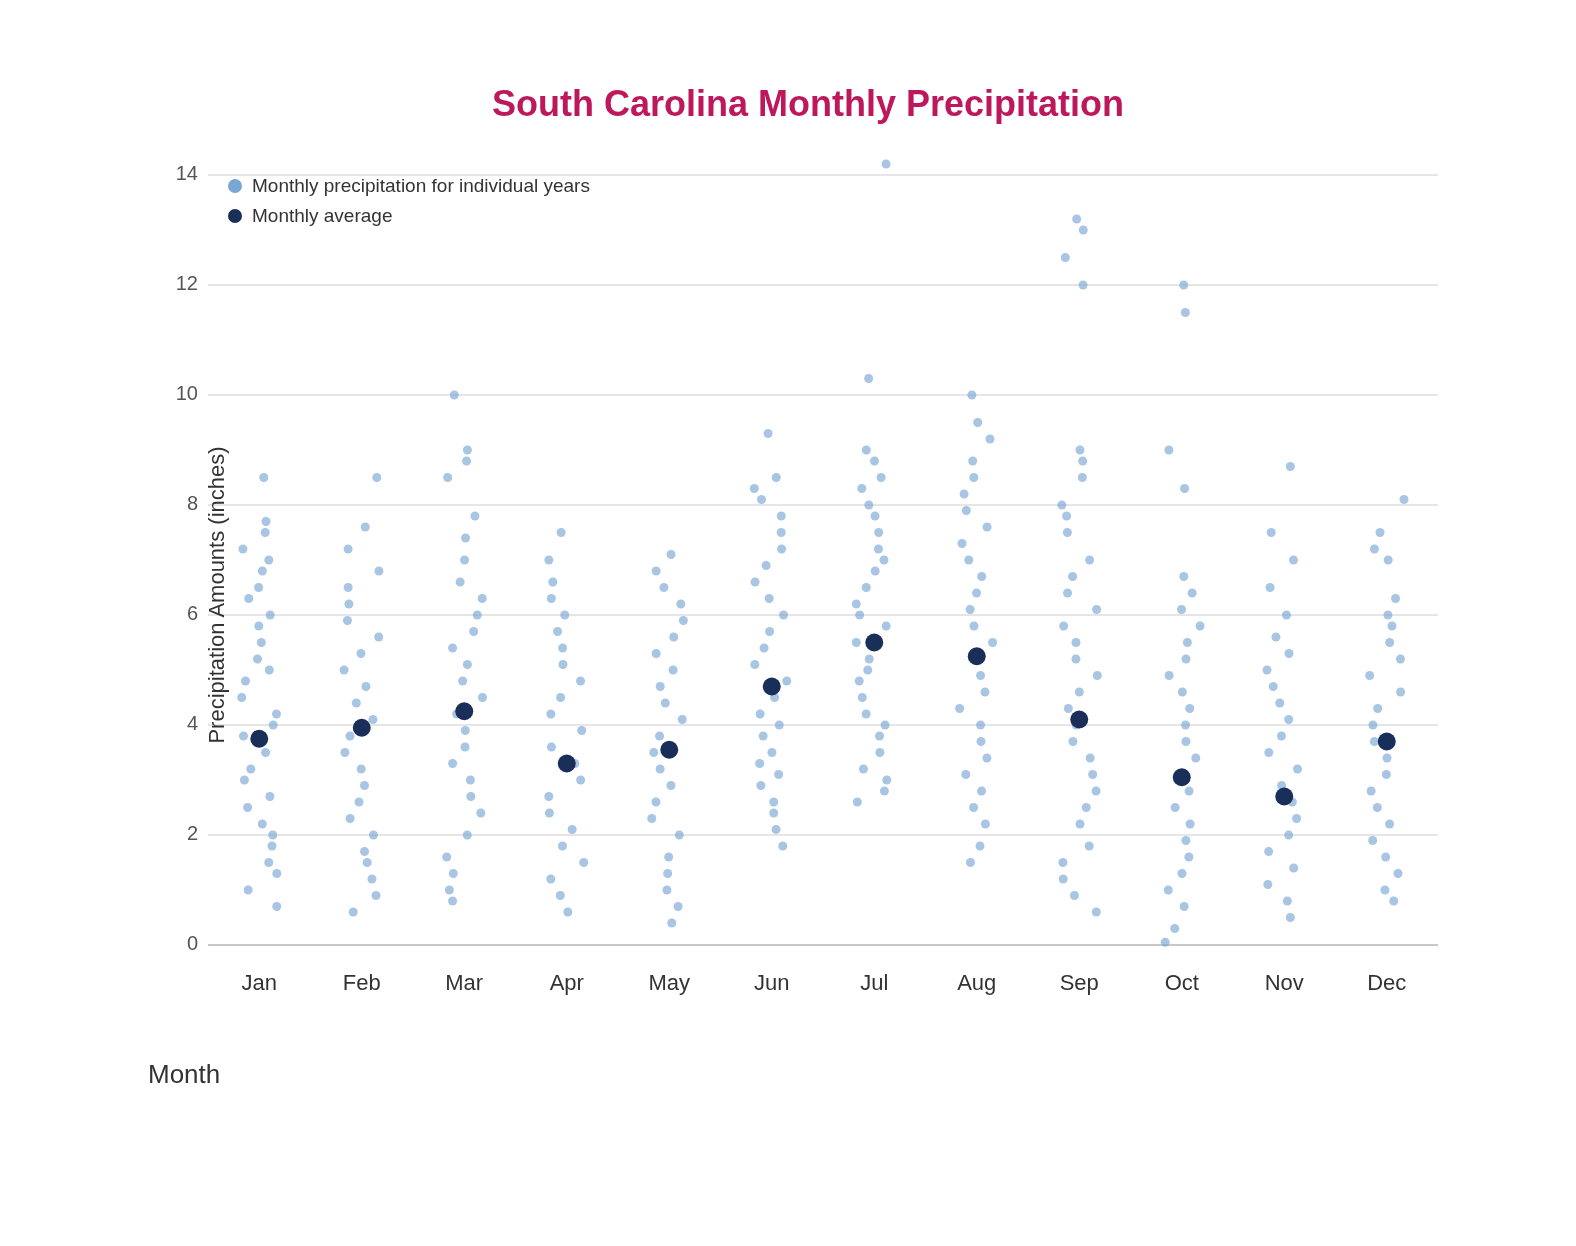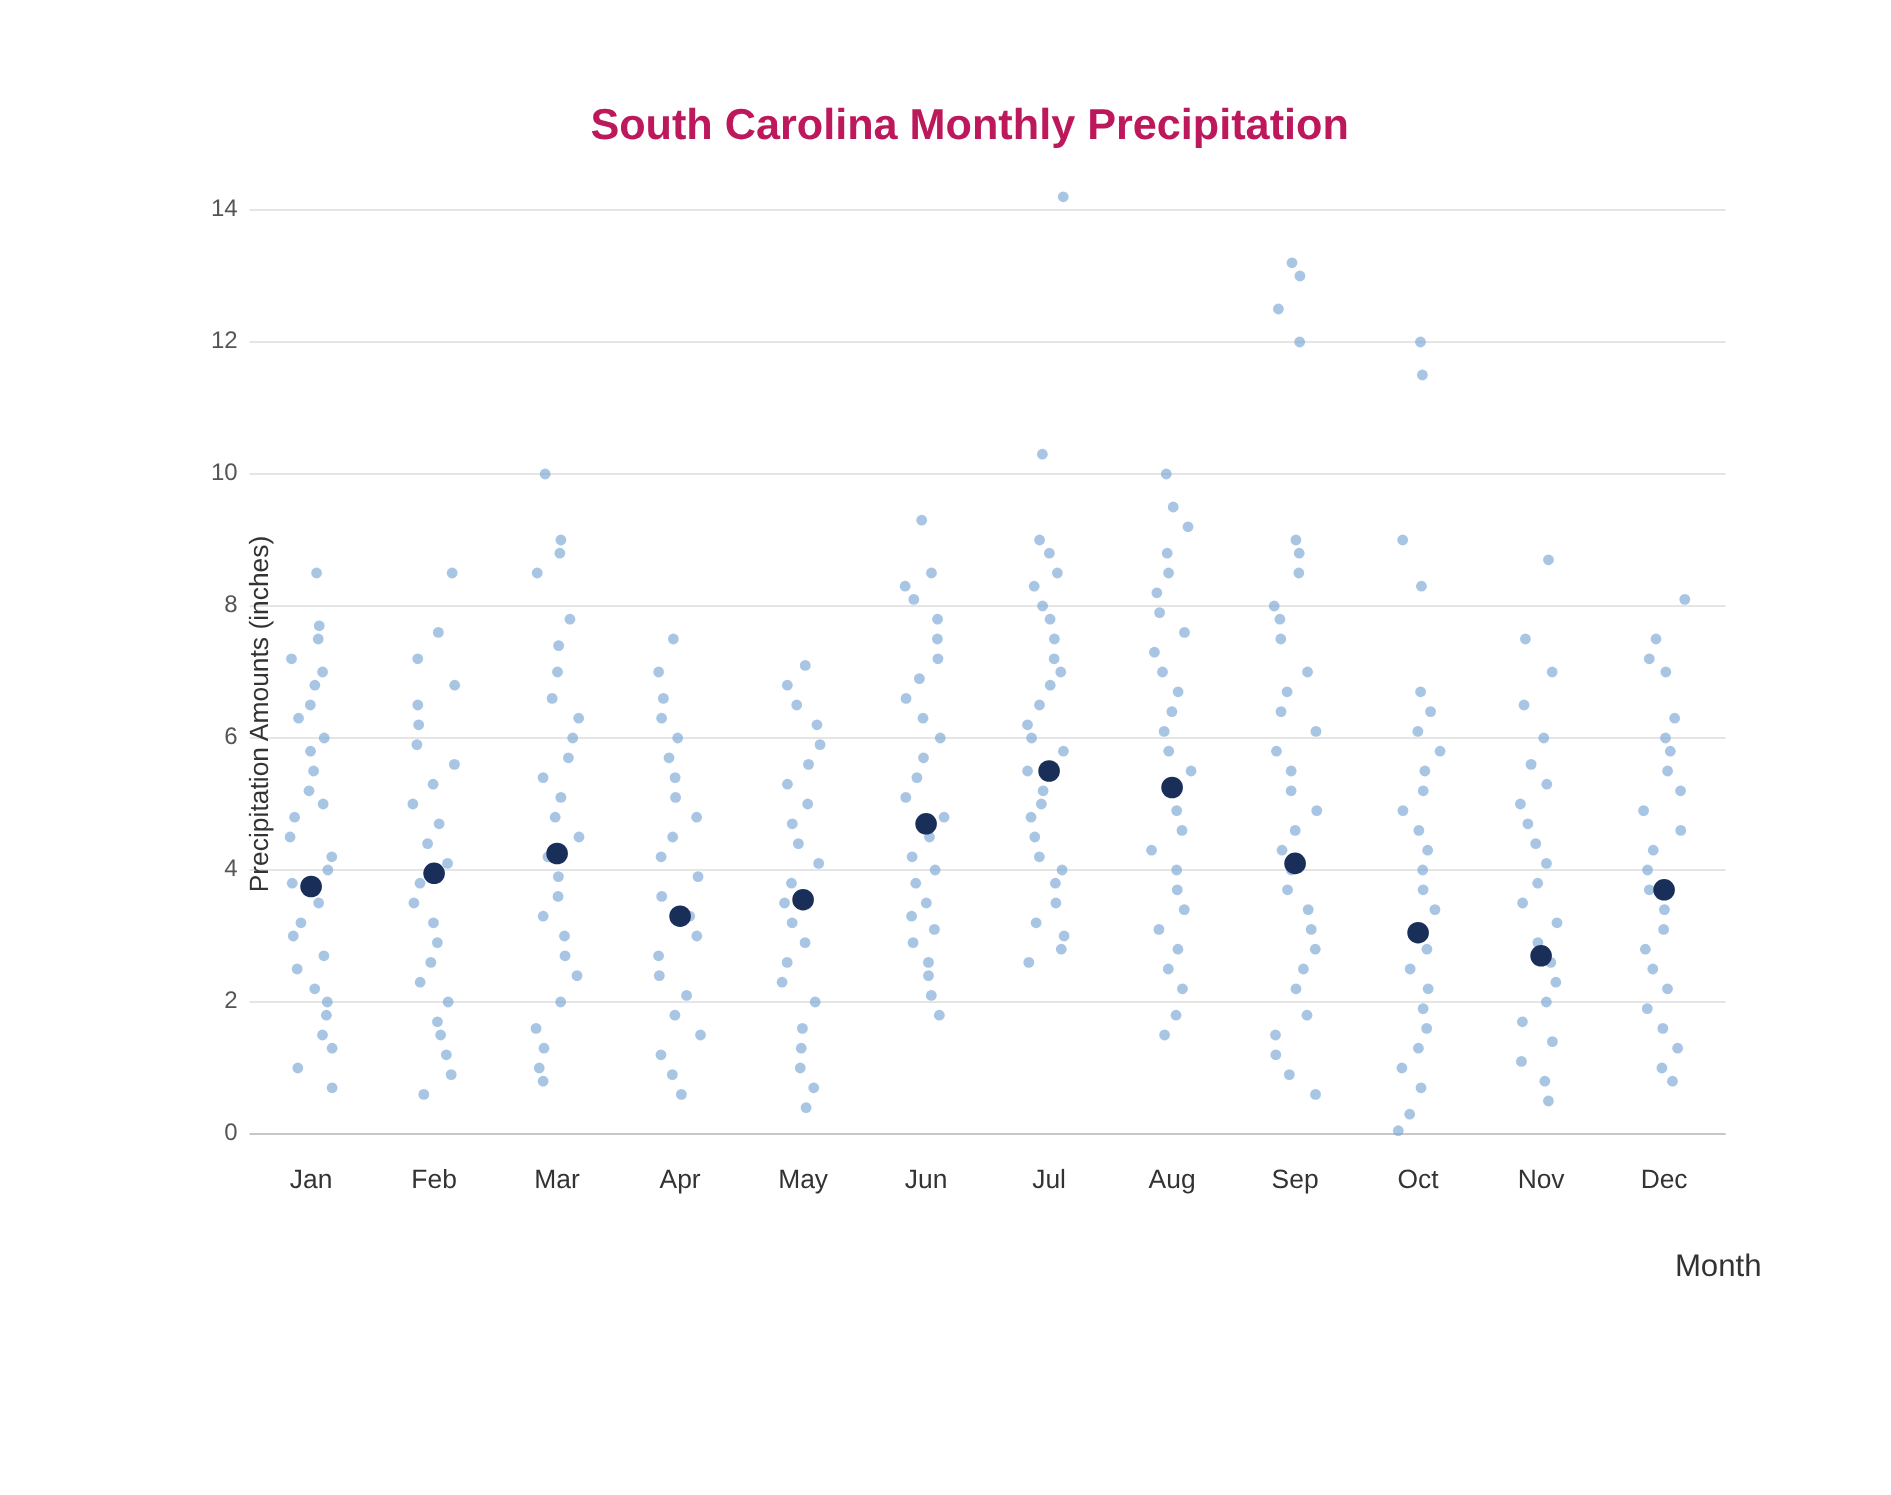--- a/index.html
+++ b/index.html
@@ -32,24 +32,24 @@
     .axis-label-y {
       position: absolute;
       left: -80px;
       top: 50%;
       transform: translateY(-50%) rotate(-90deg);
       font-size: 22px;
       color: #333;
       white-space: nowrap;
     }
     .axis-label-x {
-      text-align: right;
+      text-align: left;
       font-size: 26px;
       color: #333;
-      margin-top: 4px;
+      margin-top: 24px;
     }
     .legend {
       position: absolute;
       top: 20px;
       left: 80px;
       display: flex;
       flex-direction: column;
       gap: 8px;
     }
     .legend-item {
@@ -435,15 +435,25 @@
         <circle cx="1241.6630924204565" cy="477.5" r="4.5" fill="#7aa6d4" fill-opacity="0.65"></circle>
         <circle cx="1243.9320856462605" cy="461" r="4.5" fill="#7aa6d4" fill-opacity="0.65"></circle>
         <circle cx="1239.9190954218052" cy="450" r="4.5" fill="#7aa6d4" fill-opacity="0.65"></circle>
         <circle cx="1247.5471995125044" cy="433.5" r="4.5" fill="#7aa6d4" fill-opacity="0.65"></circle>
         <circle cx="1240.1775964086123" cy="395" r="4.5" fill="#7aa6d4" fill-opacity="0.65"></circle>
         <circle cx="1226.417337738087" cy="383.99999999999994" r="4.5" fill="#7aa6d4" fill-opacity="0.65"></circle>
         <circle cx="1232.0071185634667" cy="367.5" r="4.5" fill="#7aa6d4" fill-opacity="0.65"></circle>
         <circle cx="1256.0005566432835" cy="334.50000000000006" r="4.5" fill="#7aa6d4" fill-opacity="0.65"></circle>
         <circle cx="1238.75" cy="576.5" r="9" fill="#1a2e5a"></circle>
       </svg>
+    <div class="legend">
+      <div class="legend-item">
+        <div class="legend-dot-light"></div>
+        <span>Monthly precipitation for individual years</span>
+      </div>
+      <div class="legend-item">
+        <div class="legend-dot-dark"></div>
+        <span>Monthly average</span>
+      </div>
+    </div>
   </div>
   <div class="axis-label-x">Month</div>
 </div>
 
 </body></html>

